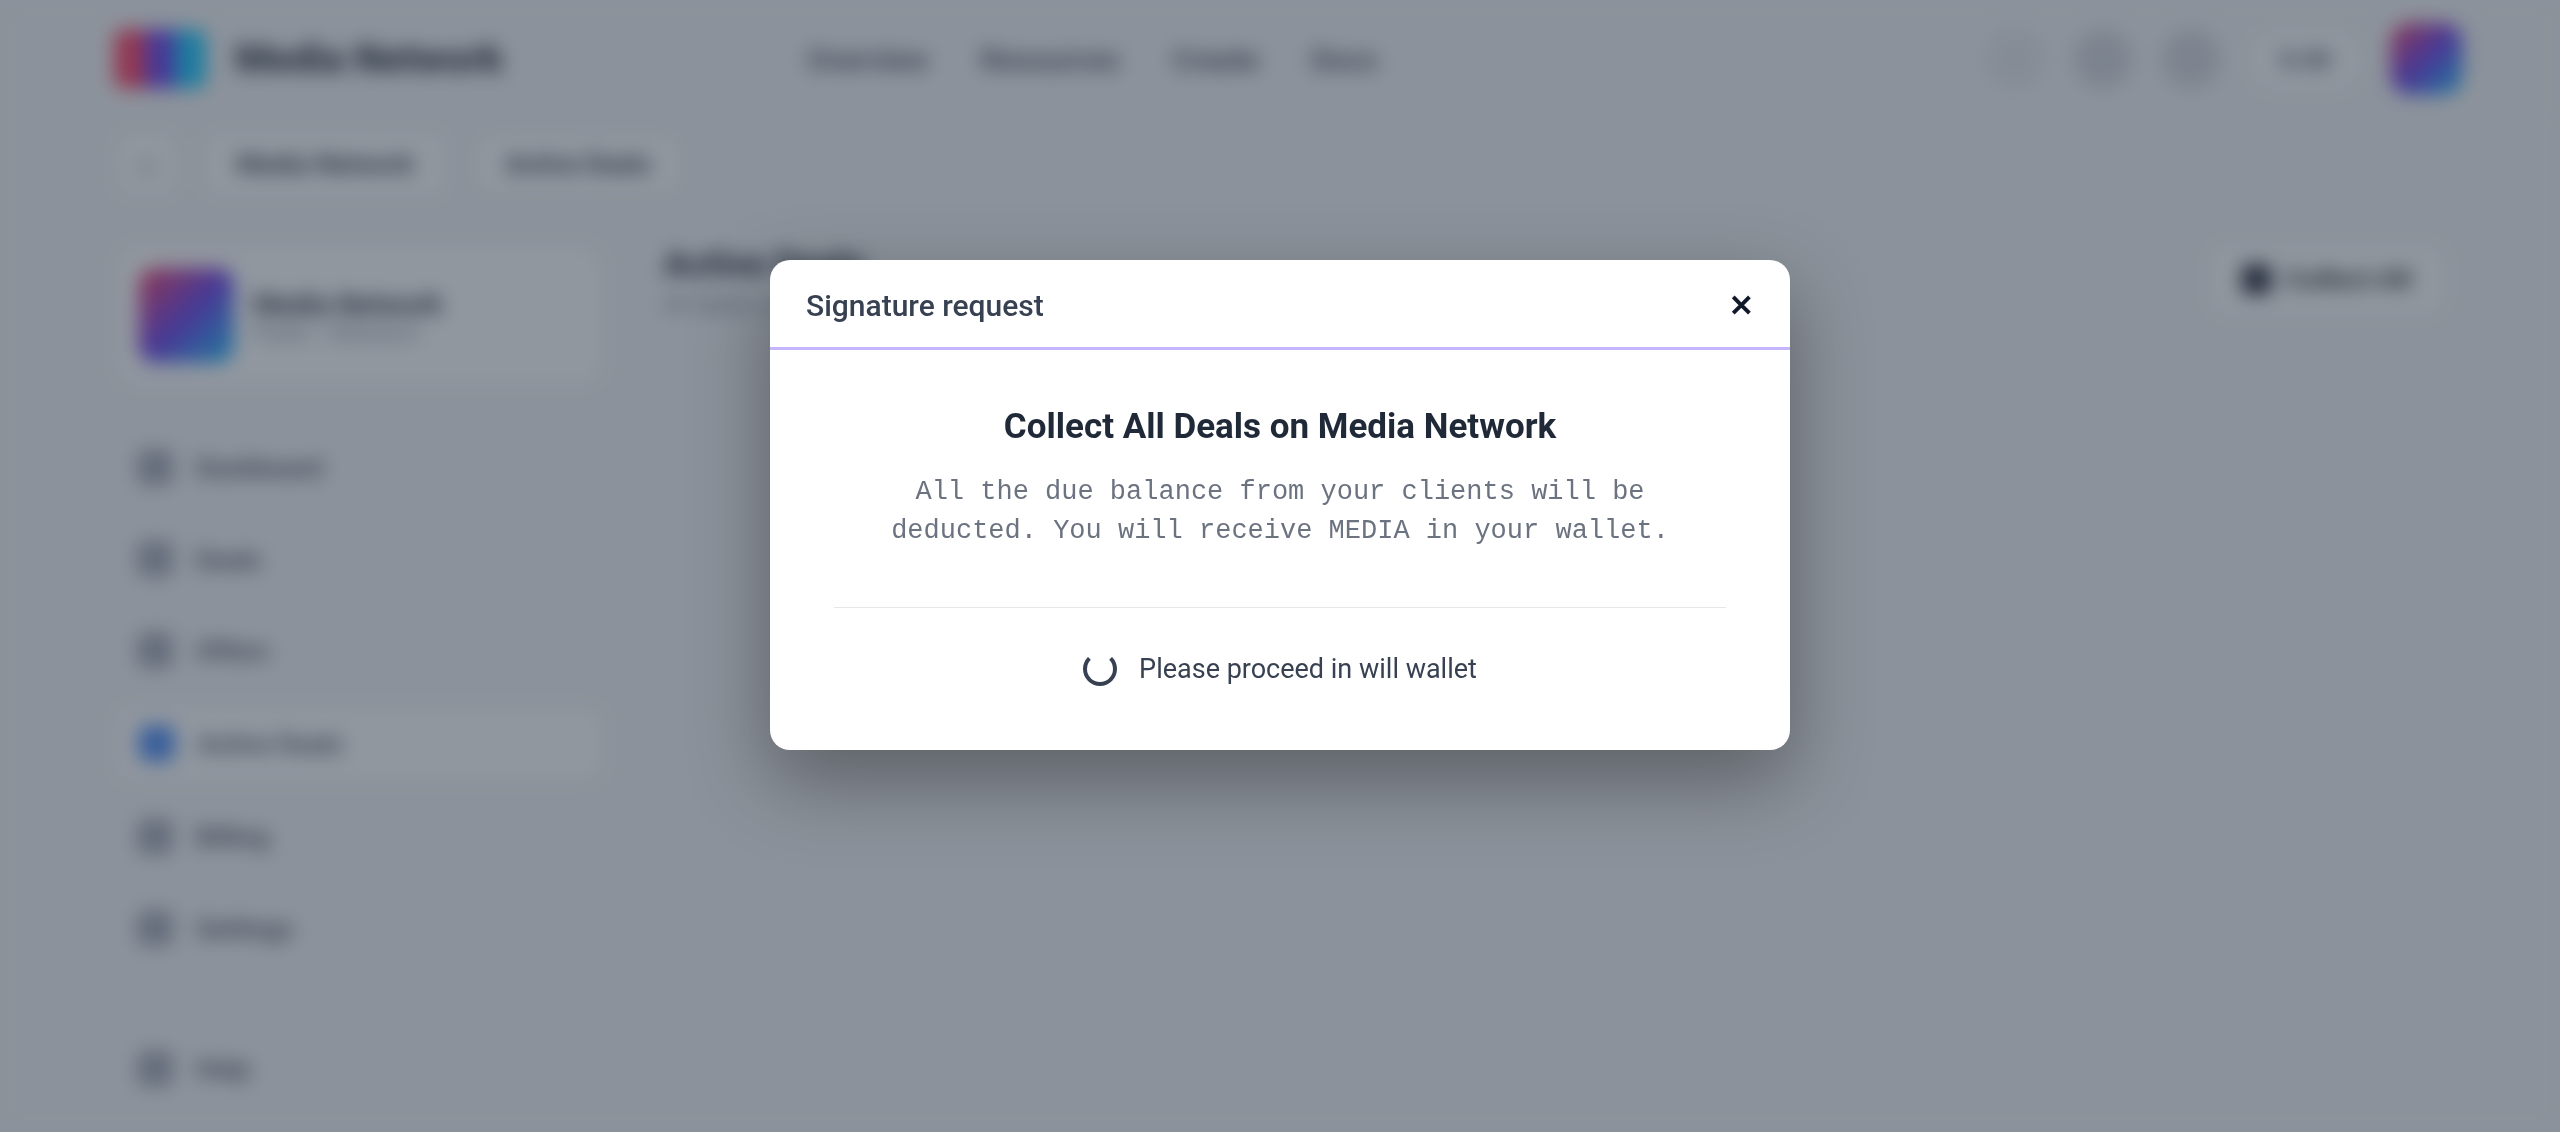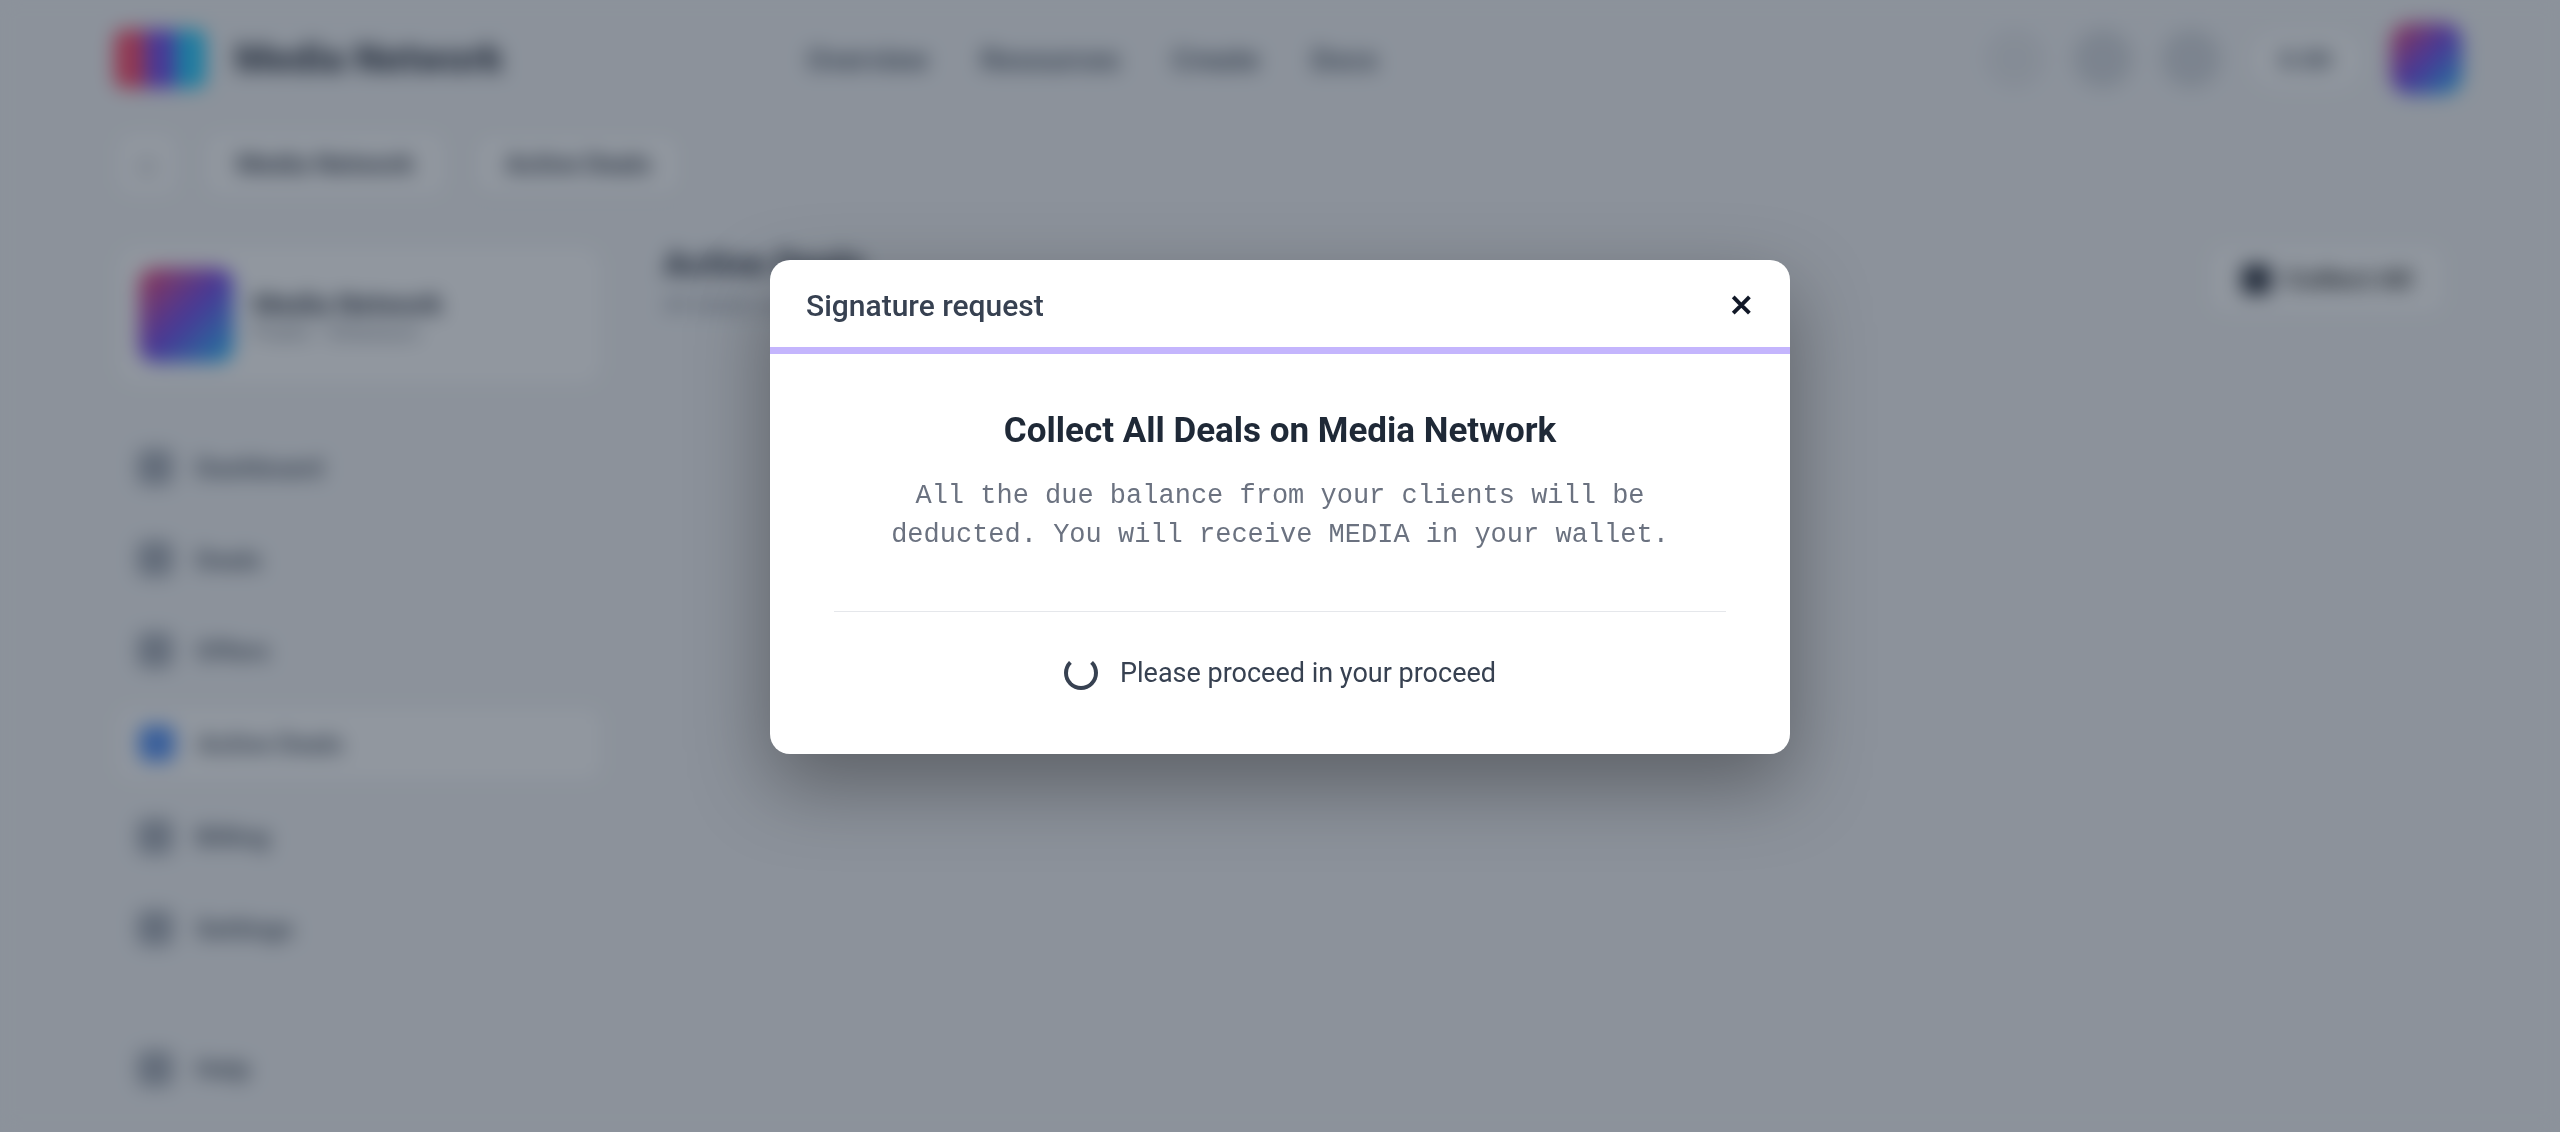--- a/index.html
+++ b/index.html
@@ -89,21 +89,21 @@
     margin-top: 260px;
     width: 1020px;
     background:#fff;
     border-radius:20px;
     box-shadow: 0 30px 80px rgba(0,0,0,0.35);
     overflow:hidden;
   }
   .modal-head {
     display:flex; align-items:center; justify-content:space-between;
     padding: 28px 36px 24px 36px;
-    border-bottom:7px solid #c4b5fd;
+    border-bottom:3px solid #c4b5fd;
   }
   .modal-title { font-size:30px; font-weight:500; color:#374151; }
   .modal-close { font-size:30px; font-weight:700; color:#111827; cursor:pointer; background:none; border:none; line-height:1; }
   .modal-body { padding: 56px 64px 64px; text-align:center; }
   .modal-h { font-size:35px; font-weight:700; color:#1f2937; }
   .modal-p { margin-top:26px; font-size:27px; color:#6b7280; line-height:1.45; max-width:820px; margin-left:auto; margin-right:auto;font-family:Liberation Mono, monospace; }
   .modal-hr { border:none; border-top:1px solid #e5e7eb; margin: 56px 0 44px; }
   .modal-proceed { display:flex; align-items:center; justify-content:center; gap:22px; color:#374151; font-size:27px; }
   .spinner {
     width:34px; height:34px; border:4px solid #374151; border-top-color:transparent; border-radius:50%;
@@ -211,17 +211,17 @@
       <button class="modal-close">
         <span>✕</span>
       </button>
     </div>
     <div class="modal-body">
       <div class="modal-h">Collect All Deals on Media Network</div>
       <p class="modal-p">All the due balance from your clients will be deducted. You will receive MEDIA in your wallet.</p>
       <hr class="modal-hr">
       <div class="modal-proceed">
         <span class="spinner"></span>
-        <span>Please proceed in your proceed</span>
+        <span>Please proceed in will wallet</span>
       </div>
     </div>
   </div>
 </div>
 
 </body></html>

